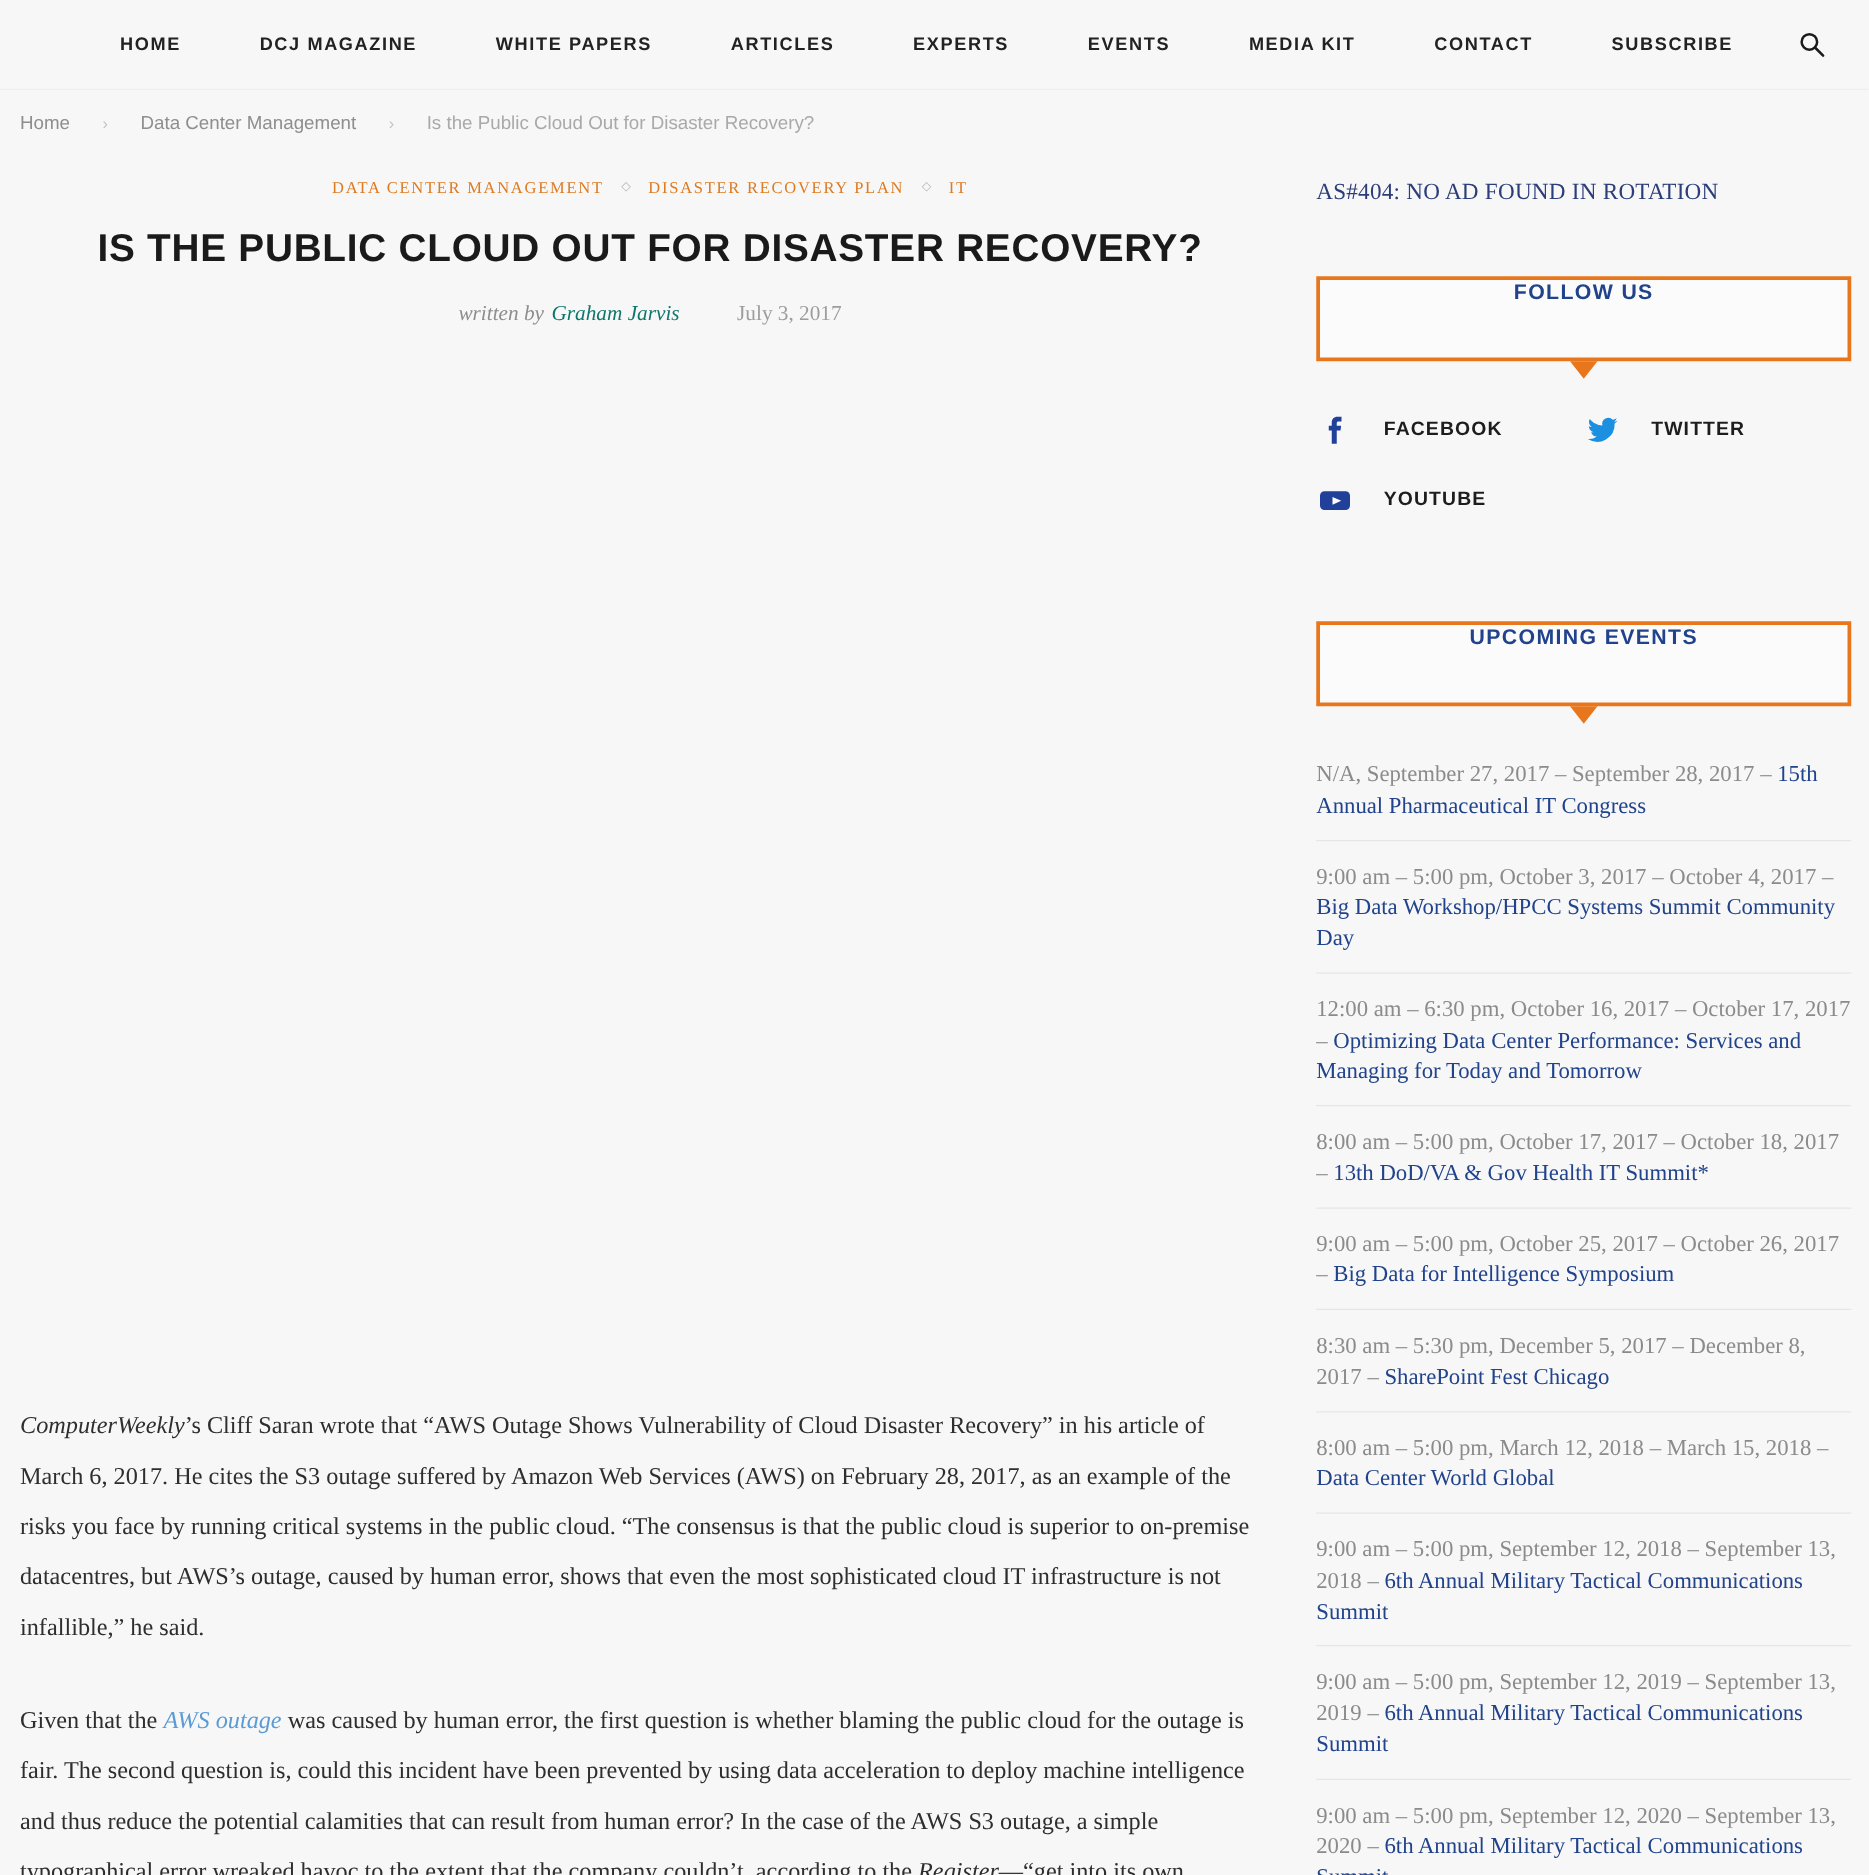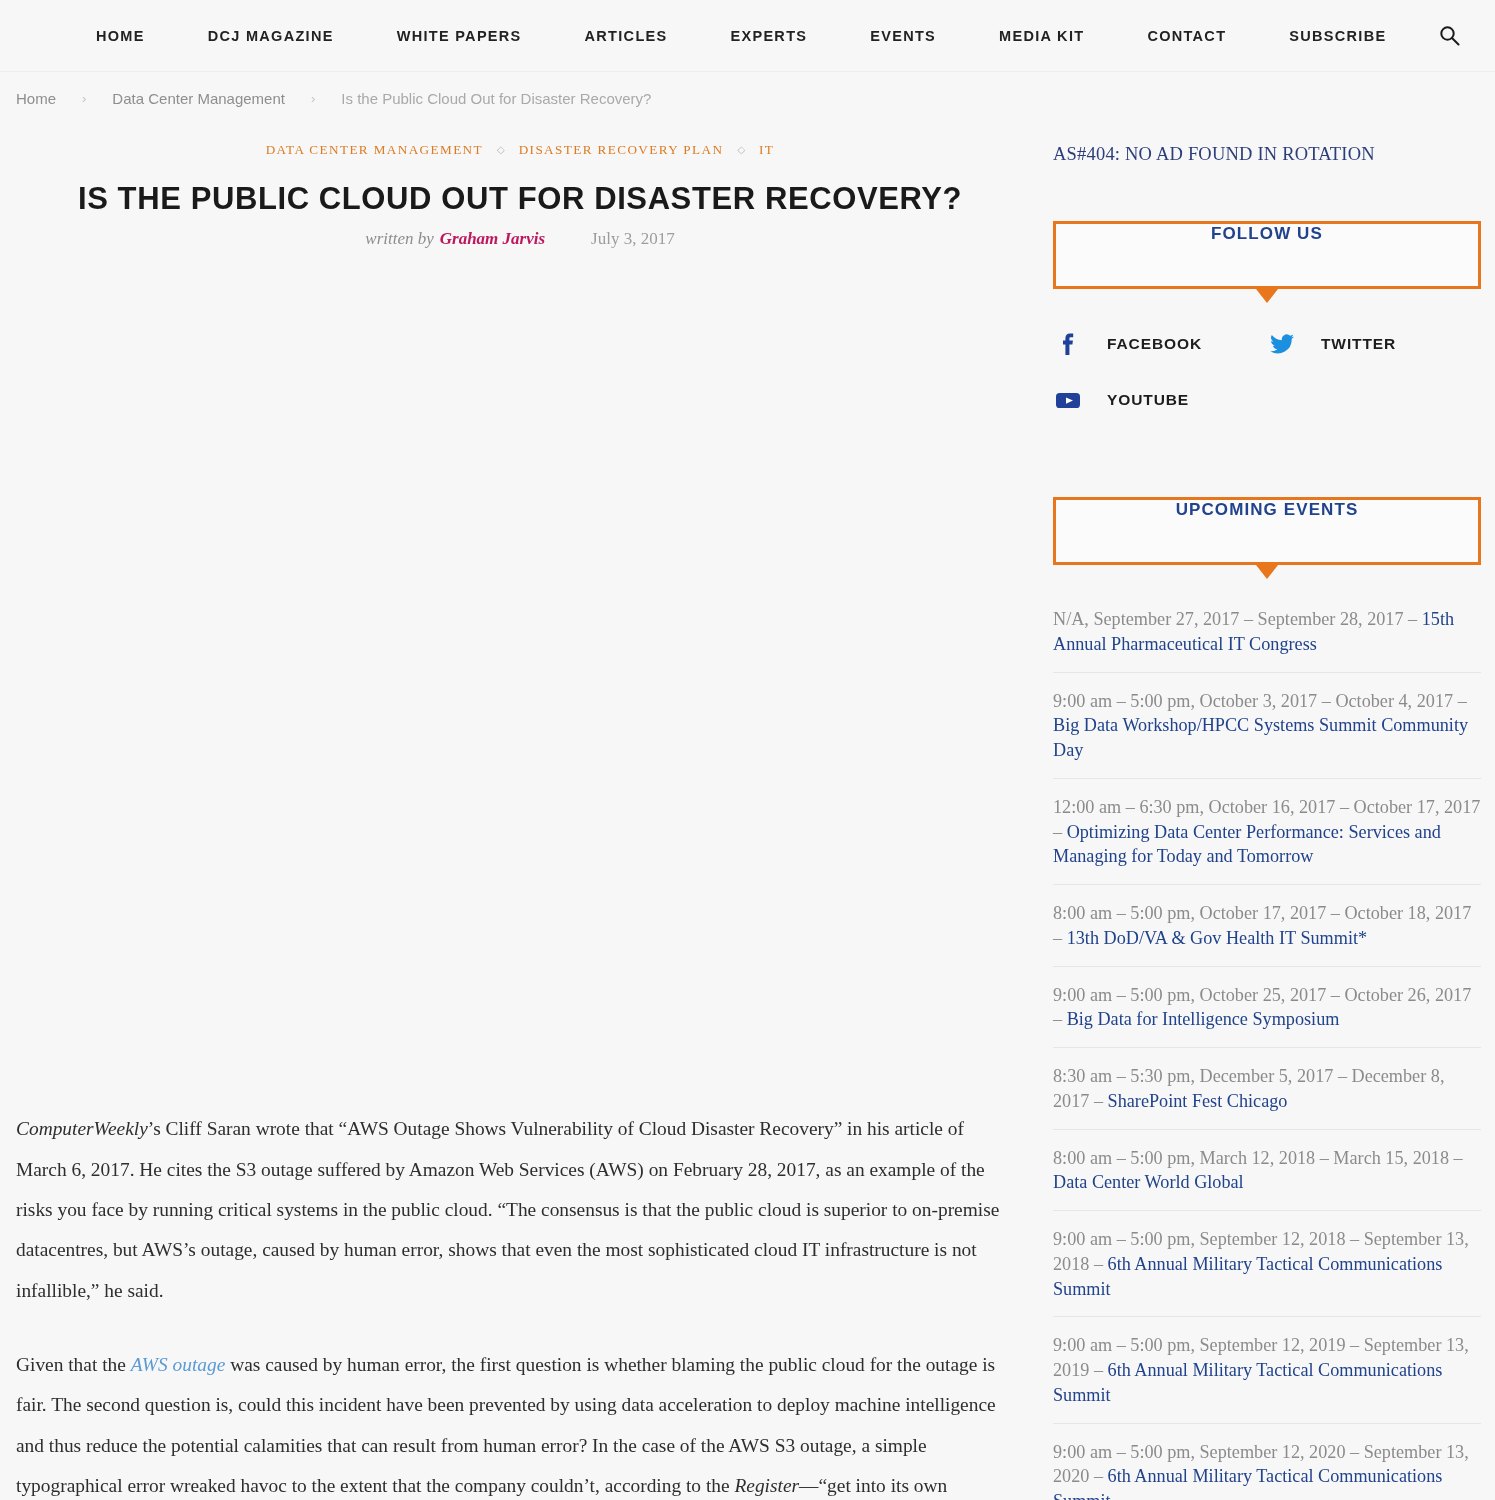--- a/index.html
+++ b/index.html
@@ -91,30 +91,30 @@
     margin: 22px 0 0 0;
     font-family: "Liberation Sans", sans-serif;
     font-size: 31px;
     font-weight: bold;
     letter-spacing: 0.6px;
     color: #1a1a1a;
     text-transform: uppercase;
     line-height: 1.2;
   }
   #byline {
-    margin-top: 12px;
+    margin-top: 24px;
     font-family: "Liberation Serif", serif;
     font-size: 17px;
     color: #8d8d8d;
     display: flex; justify-content: center; align-items: baseline; text-align: right;
   }
   #byline .written { font-style: italic; }
   #byline .author {
-    font-style: italic; font-weight: bold;
-    color: #be185d; margin-left: 6px;
+    font-style: italic; font-weight: normal;
+    color: #0f766e; margin-left: 6px;
     text-decoration: none; cursor: pointer;
   }
   #byline .pubdate { margin-left: 46px; color: #9d9d9d; }
 
   
   #featured-image {
     height: 860px;
     background: #f7f7f7;
   }
 

